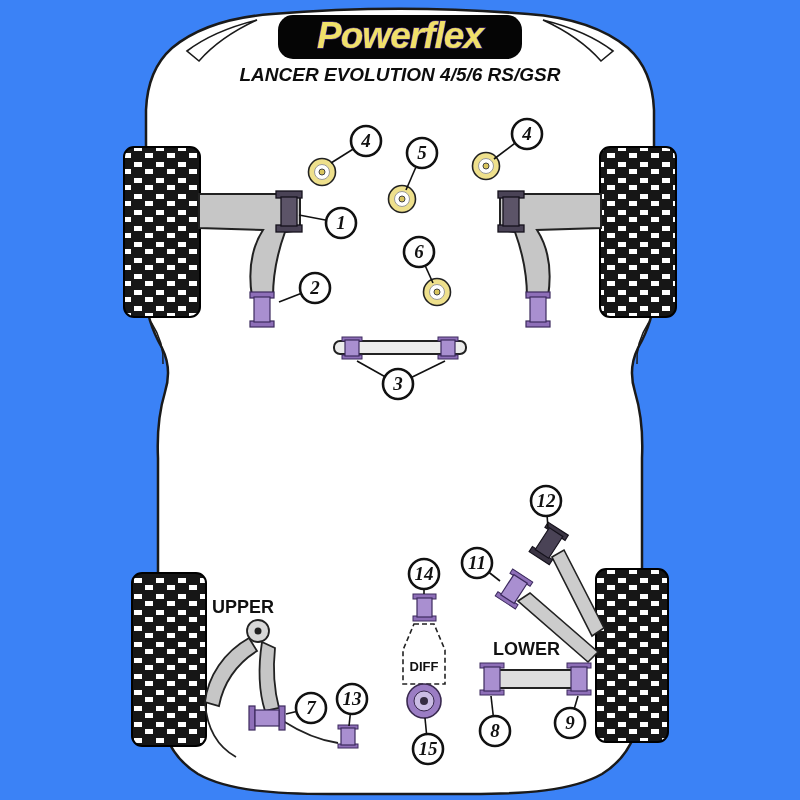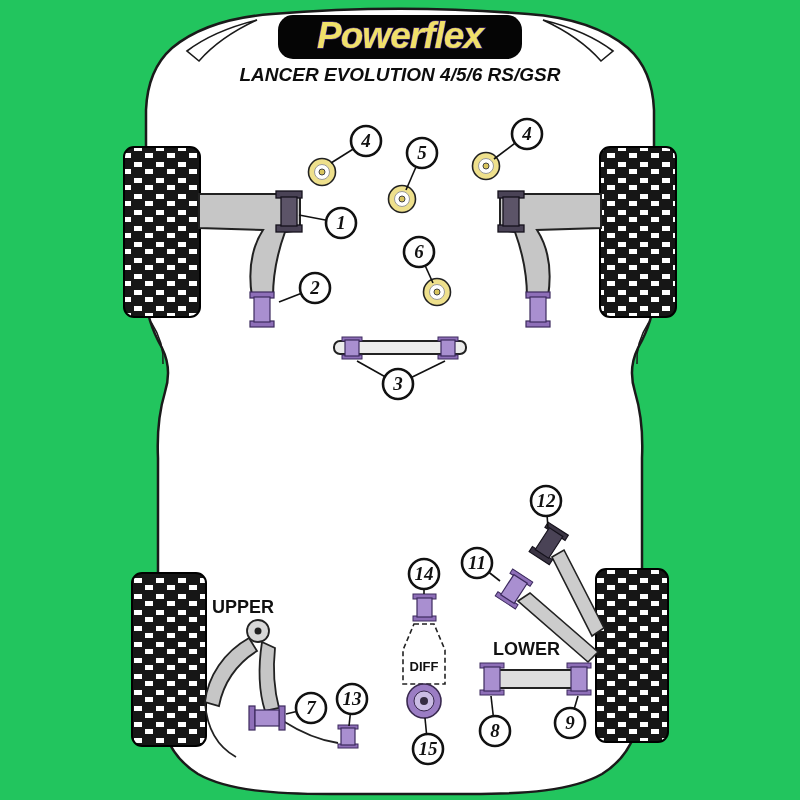--- a/index.html
+++ b/index.html
@@ -8,21 +8,21 @@
     background: #ffffff;
     width: 800px;
     height: 800px;
     overflow: hidden;
     font-family: "Liberation Sans", sans-serif;
   }
   #canvas {
     position: relative;
     width: 800px;
     height: 800px;
-    background: #22c55e;
+    background: #3b82f6;
   }
   svg { display: block; }
   .co-num {
     font-family: "Liberation Serif", serif;
     font-style: italic;
     font-weight: 700;
     font-size: 19px;
     fill: #111111;
     text-anchor: middle;
   }

